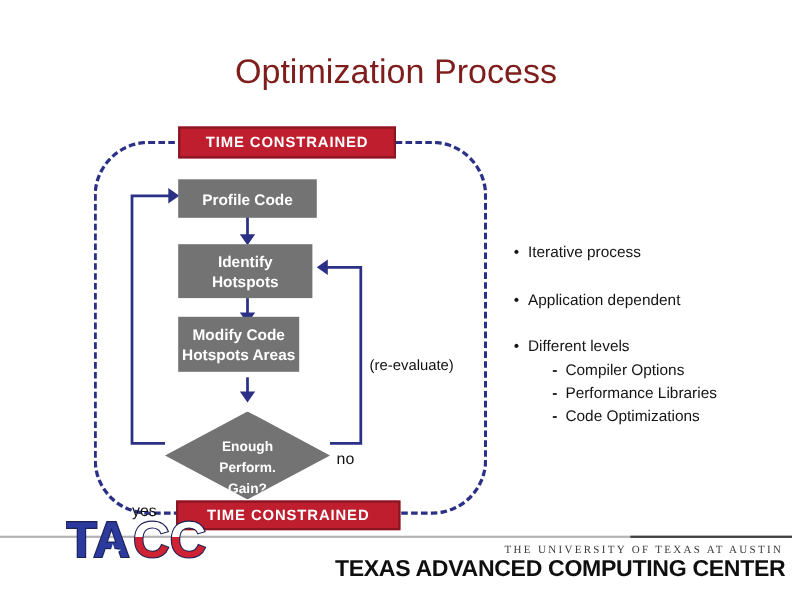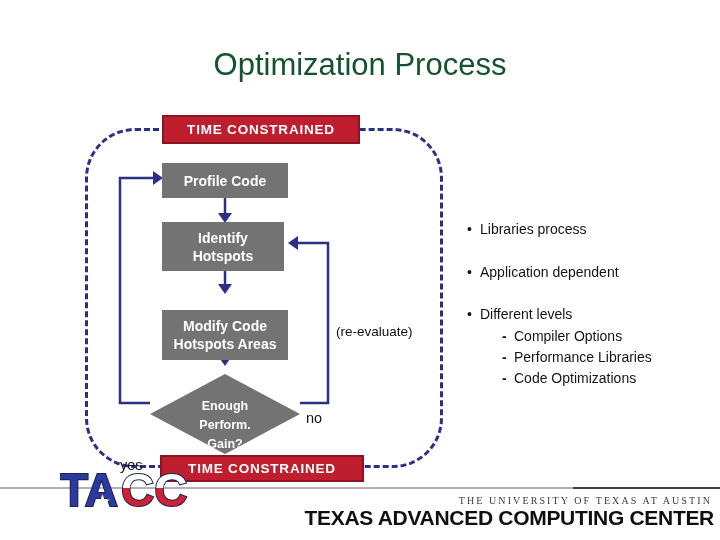--- a/index.html
+++ b/index.html
@@ -4,21 +4,21 @@
 <style>
   html,body{margin:0;padding:0;background:#ffffff;}
   #app{position:relative;width:720px;height:540px;background:#ffffff;overflow:hidden;
        font-family:"Liberation Sans",sans-serif;}
 
   .abs{position:absolute;}
   .pre{white-space:pre-line;}
 
   
   .slide-title{top:47px;left:0;width:720px;text-align:center;
-               font-size:31px;color:#14532d;}
+               font-size:31px;color:#7f1d1d;}
 
   
   .loop-border{left:85px;top:128px;width:352px;height:334px;
                border:3px dashed #2B3087;border-radius:50px;}
 
   
   .connectors{left:0;top:0;width:720px;height:540px;pointer-events:none;}
 
   
   .banner{background:#BE1E2D;border:2px solid #8B1623;color:#ffffff;
@@ -26,21 +26,21 @@
           display:flex;align-items:center;justify-content:center;box-sizing:border-box;}
   .banner-top{left:162px;top:115px;width:198px;height:29px;}
   .banner-bottom{left:160px;top:455px;width:204px;height:27px;}
 
   
   .navy-box{background:#737373;color:#ffffff;font-weight:bold;font-size:14px;
             line-height:18px;text-align:center;display:flex;align-items:center;
             justify-content:center;box-sizing:border-box;}
   .box-profile{left:162px;top:163px;width:126px;height:35px;}
   .box-identify{left:162px;top:222px;width:122px;height:49px;}
-  .box-modify{left:162px;top:310px;width:126px;height:50px;}
+  .box-modify{left:162px;top:288px;width:110px;height:50px;}
 
   
   .diamond{left:150px;top:374px;width:150px;height:80px;background:#737373;
            clip-path:polygon(50% 0,100% 50%,50% 100%,0 50%);
            display:flex;align-items:flex-end;justify-content:center;}
   .diamond-text{color:#ffffff;font-weight:bold;font-size:12.5px;line-height:19px;
                 text-align:center;}
 
   
   .flow-label{font-size:14.5px;color:#111111;}
@@ -111,21 +111,21 @@
 Gain?</span>
   </div>
 
   <div class="abs flow-label label-yes">yes</div>
   <div class="abs flow-label label-no">no</div>
   <div class="abs flow-label label-reeval">(re-evaluate)</div>
 
   <div>
     <div class="bullet-row">
       <span class="abs b-glyph" style="top:221px">•</span>
-      <span class="abs b-text" style="top:221px">Libraries process</span>
+      <span class="abs b-text" style="top:221px">Iterative process</span>
     </div>
     <div class="bullet-row">
       <span class="abs b-glyph" style="top:264px">•</span>
       <span class="abs b-text" style="top:264px">Application dependent</span>
     </div>
     <div class="bullet-row">
       <span class="abs b-glyph" style="top:306px">•</span>
       <span class="abs b-text" style="top:306px">Different levels</span>
     </div>
     <div class="bullet-row">

